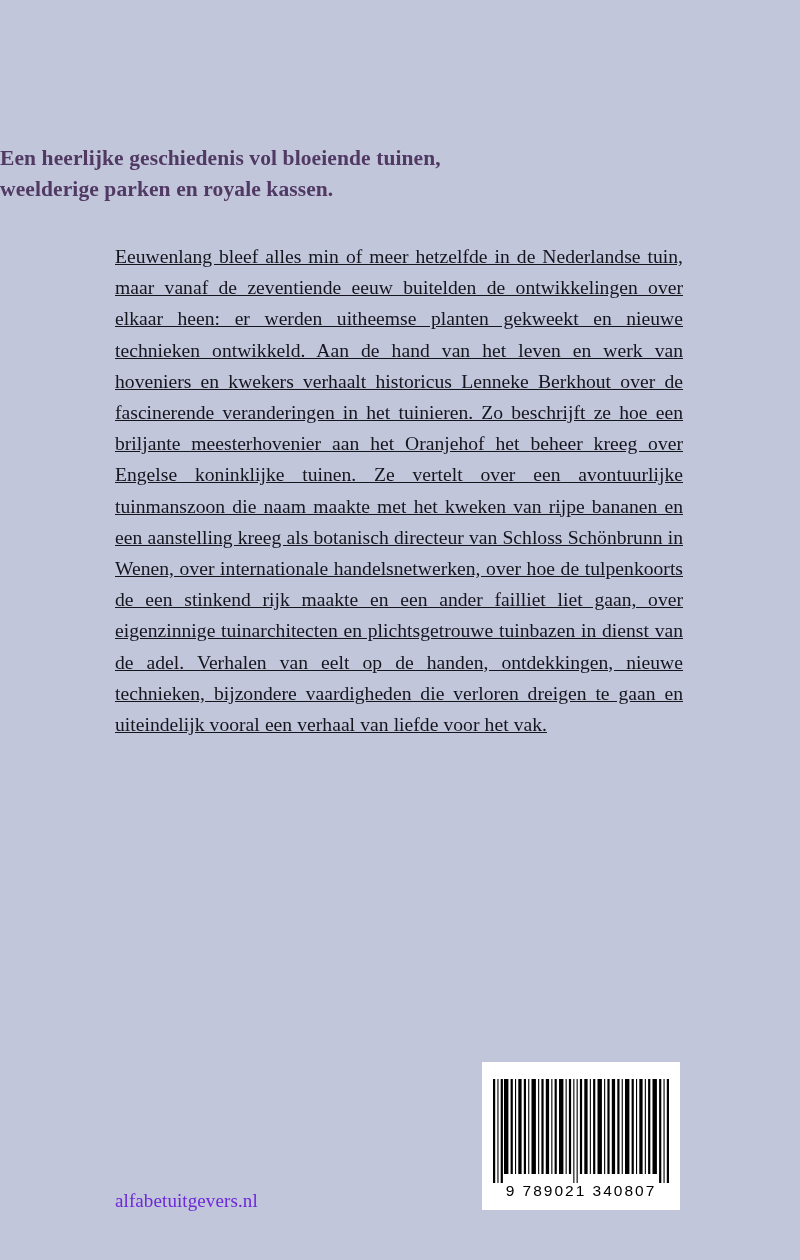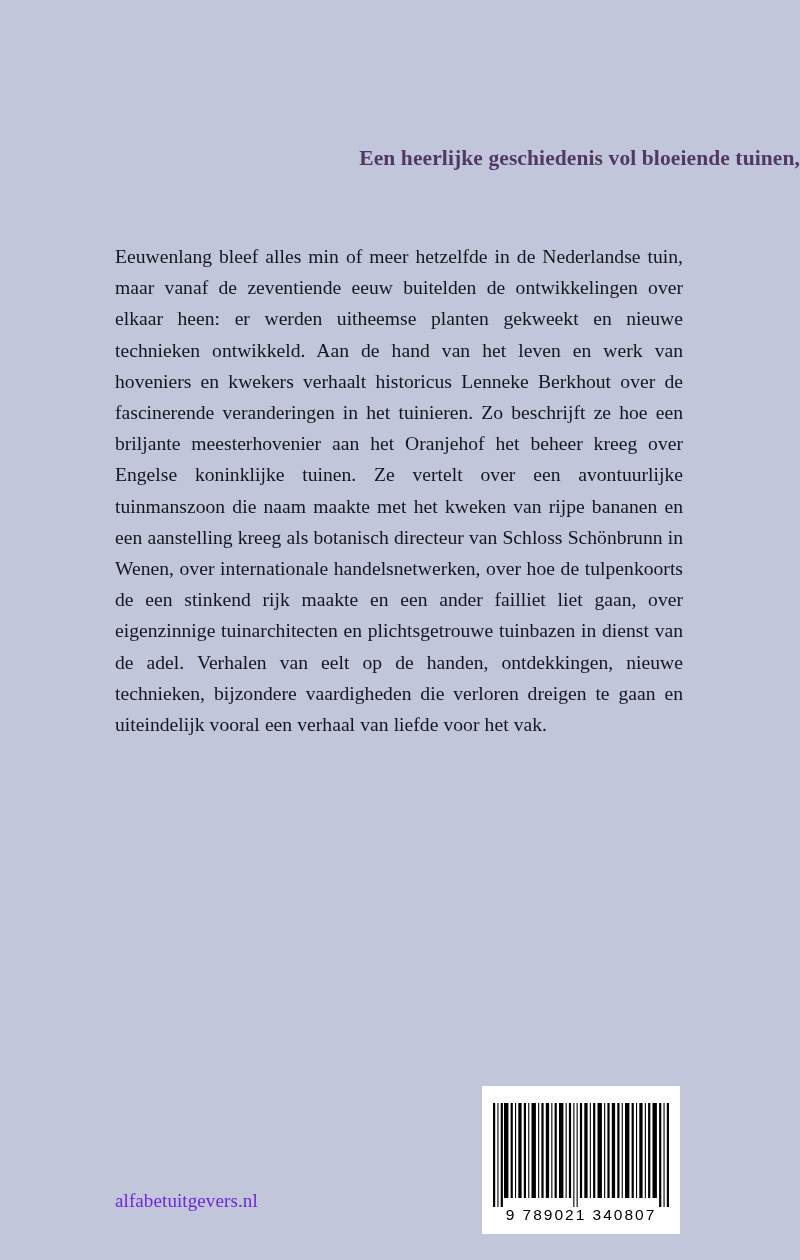--- a/index.html
+++ b/index.html
@@ -25,21 +25,21 @@
     height: 1260px;
     background: #c2c6db;
   }
 
   
   .tagline {
     position: absolute;
     left: 0;
     top: 143px;
     width: 800px;
-    text-align: right;
+    text-align: left;
     color: #503963;
     font-size: 21.5px;
     line-height: 31px;
     font-weight: 700;
     letter-spacing: 0.1px;
   }
   .tagline-line {
     display: block;
     white-space: nowrap;
   }
@@ -55,20 +55,21 @@
     line-height: 31.2px;
     text-align: justify;
     text-justify: inter-word;
     letter-spacing: 0.02px;
     word-spacing: 0.2px;
     hyphens: manual;
   }
   .blurb p {
     margin: 0;
     text-align: justify;
+    text-decoration: underline;
   }
   .blurb p:last-child {
     text-align-last: left;
   }
 
   
   .publisher {
     position: absolute;
     left: 115px;
     top: 1189px;
@@ -76,21 +77,21 @@
     font-size: 19px;
     line-height: 24px;
     letter-spacing: 0.1px;
     white-space: nowrap;
   }
 
   
   .barcode-box {
     position: absolute;
     left: 482px;
-    top: 1086px;
+    top: 1062px;
     width: 198px;
     height: 148px;
     background: #ffffff;
     box-sizing: border-box;
     padding: 7px;
   }
 
   .barcode-inner {
     position: absolute;
     left: 0;
@@ -123,20 +124,21 @@
     white-space: pre;
   }
 </style>
 </head>
 <body>
 
 <div class="cover">
 
   <div class="tagline">
     <span class="tagline-line">Een heerlijke geschiedenis vol bloeiende tuinen,</span>
+    <span class="tagline-line">weelderige parken en royale kassen.</span>
   </div>
 
   <div class="blurb">
     <p>Eeuwenlang bleef alles min of meer hetzelfde in de Nederlandse tuin, maar vanaf de zeventiende eeuw buitelden de ontwikkelingen over elkaar heen: er werden uitheemse planten gekweekt en nieuwe technieken ontwikkeld. Aan de hand van het leven en werk van hoveniers en kwekers verhaalt historicus Lenneke Berkhout over de fascinerende veranderingen in het tuinieren. Zo beschrijft ze hoe een briljante meesterhovenier aan het Oranjehof het beheer kreeg over Engelse koninklijke tuinen. Ze vertelt over een avontuurlijke tuinmanszoon die naam maakte met het kweken van rijpe bananen en een aanstelling kreeg als botanisch directeur van Schloss Schönbrunn in Wenen, over internationale handelsnetwerken, over hoe de tulpenkoorts de een stinkend rijk maakte en een ander failliet liet gaan, over eigenzinnige tuinarchitecten en plichtsgetrouwe tuinbazen in dienst van de adel. Verhalen van eelt op de handen, ontdekkingen, nieuwe technieken, bijzondere vaardigheden die verloren dreigen te gaan en uiteindelijk vooral een verhaal van liefde voor het vak.</p>
   </div>
 
   <div class="publisher">alfabetuitgevers.nl</div>
 
   <div class="barcode-box">
     <div class="barcode-inner">

